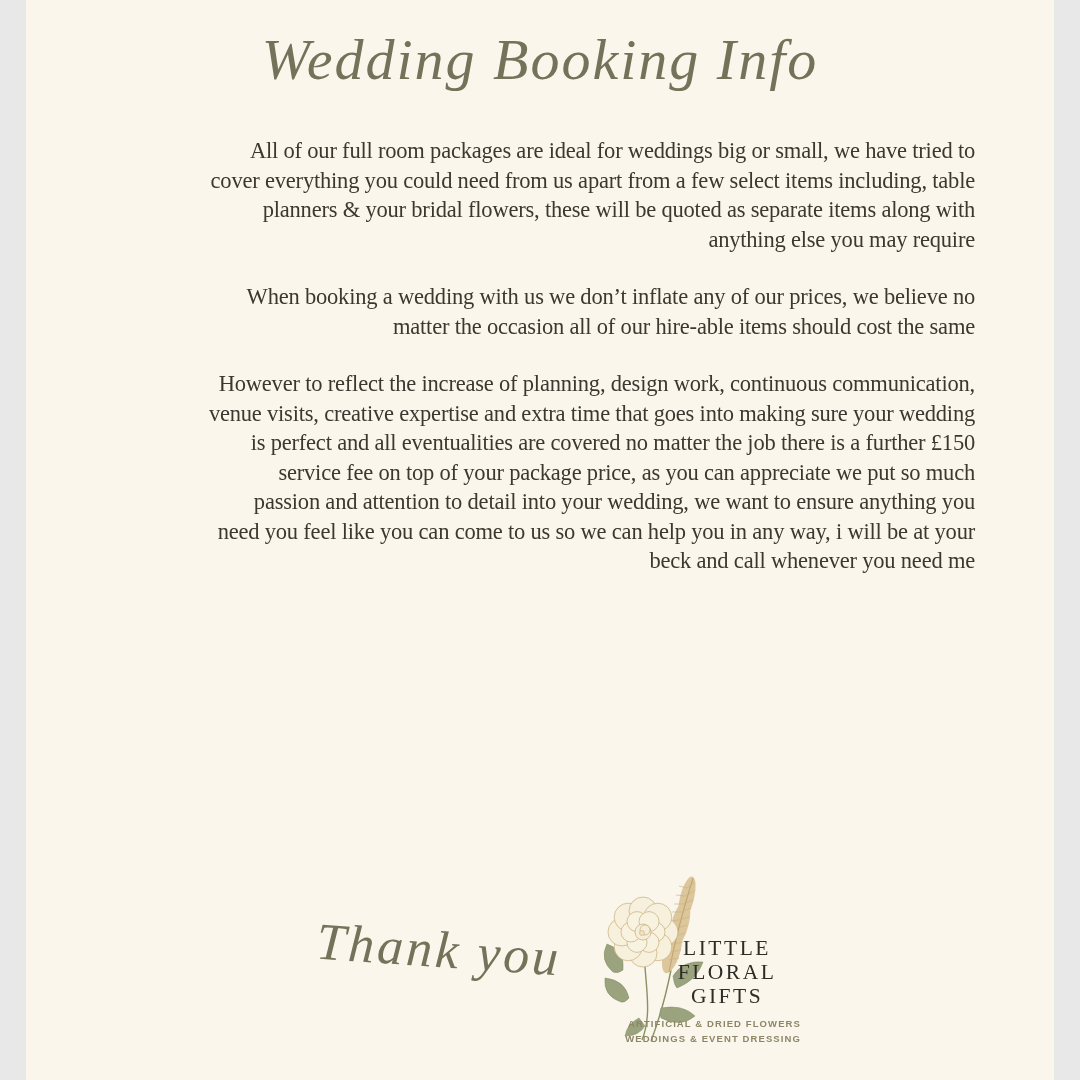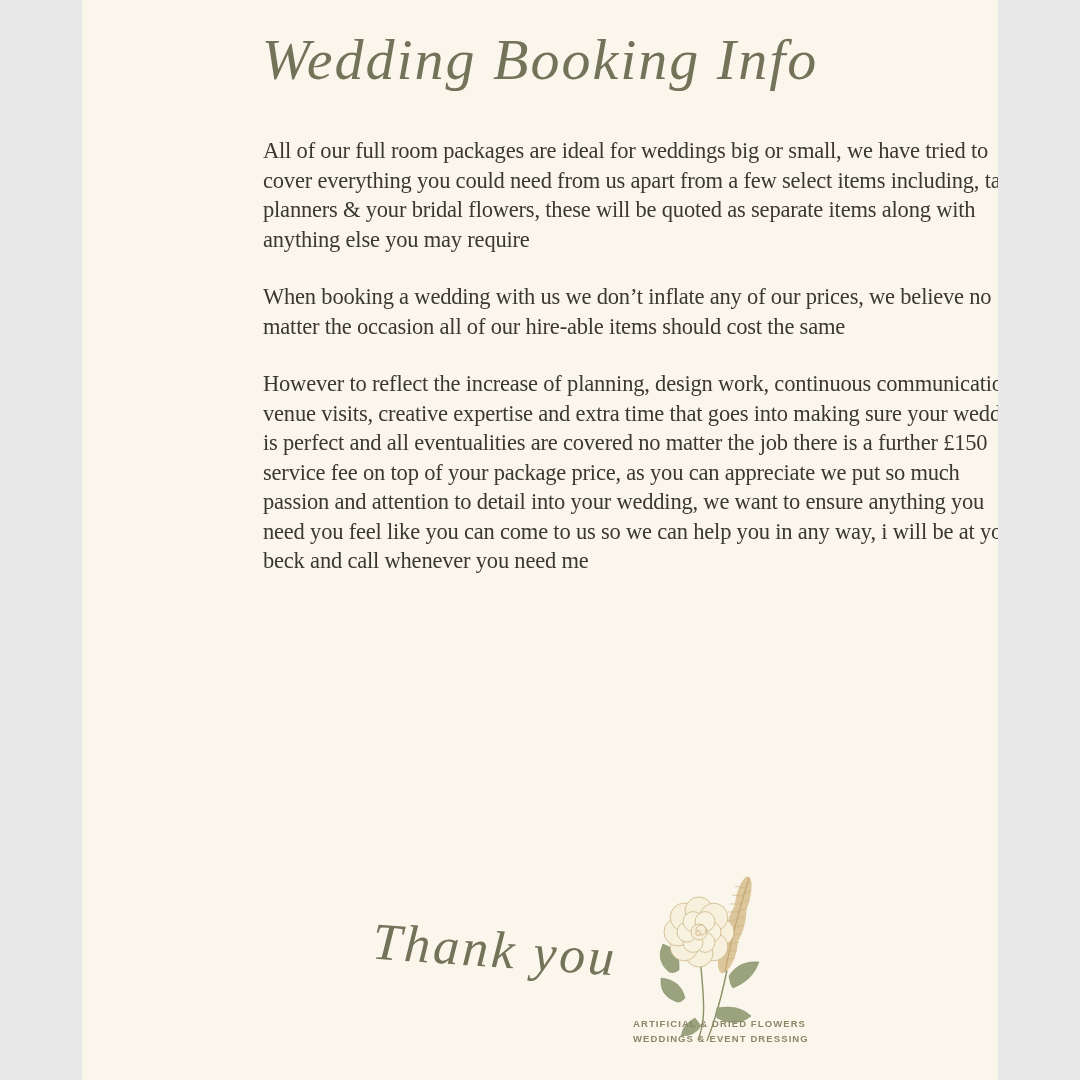--- a/index.html
+++ b/index.html
@@ -2,21 +2,21 @@
 <html><head>
 <meta charset="utf-8">
 <style>
   html, body {
     margin: 0;
     padding: 0;
     background: #e8e8e8;
   }
   .canvas {
     position: relative;
-    width: 916px;
+    width: 1028px;
     height: 1080px;
     margin: 0 auto;
     background: #FAF6EC;
     overflow: hidden;
     font-family: "Liberation Serif", serif;
   }
   .script {
     font-family: "Liberation Serif", serif;
     font-style: italic;
     color: #73735A;
@@ -37,20 +37,21 @@
     left: 181px;
     top: 136px;
     width: 768px;
     color: #3A3830;
     font-size: 22.5px;
     line-height: 29.5px;
     letter-spacing: -0.2px;
   }
   .body-text p {
     margin: 0 0 28px 0;
+    text-align: right;
   }
   .thank-you {
     position: absolute;
     left: 278px;
     top: 920px;
     width: 270px;
     text-align: center;
     font-size: 52px;
     letter-spacing: 3px;
     transform: rotate(4deg);
@@ -77,21 +78,21 @@
     font-size: 21.5px;
     line-height: 24px;
     letter-spacing: 2.5px;
     font-family: "Liberation Serif", serif;
   }
   .logo-tagline {
     position: absolute;
     left: -22px;
     top: 144px;
     width: 224px;
-    text-align: left;
+    text-align: right;
     color: #8C8666;
     font-family: "Liberation Sans", sans-serif;
     font-weight: 700;
     font-size: 9.5px;
     line-height: 15px;
     letter-spacing: 1.1px;
     white-space: nowrap;
   }
 </style>
 </head>
@@ -151,20 +152,25 @@
         <circle cx="38" cy="70.4" r="10"></circle>
         <circle cx="32" cy="60" r="10"></circle>
         <circle cx="38" cy="49.6" r="10"></circle>
         <circle cx="50" cy="49.6" r="10"></circle>
       </g>
       <circle cx="44" cy="60" r="8" fill="#F6EED9" stroke="#C7AD7A" stroke-width="0.7"></circle>
       <circle cx="46" cy="58" r="5" fill="#F6EED9" stroke="#C7AD7A" stroke-width="0.7"></circle>
       <circle cx="43" cy="61" r="2.5" fill="#EFE3C6" stroke="#C7AD7A" stroke-width="0.6"></circle>
     </svg>
 
+    <div class="logo-name">
+      <div>LITTLE</div>
+      <div>FLORAL</div>
+      <div>GIFTS</div>
+    </div>
 
     <div class="logo-tagline">
       <div>ARTIFICIAL &amp; DRIED FLOWERS</div>
       <div>WEDDINGS &amp; EVENT DRESSING</div>
     </div>
 
   </div>
 
 </div>
 

